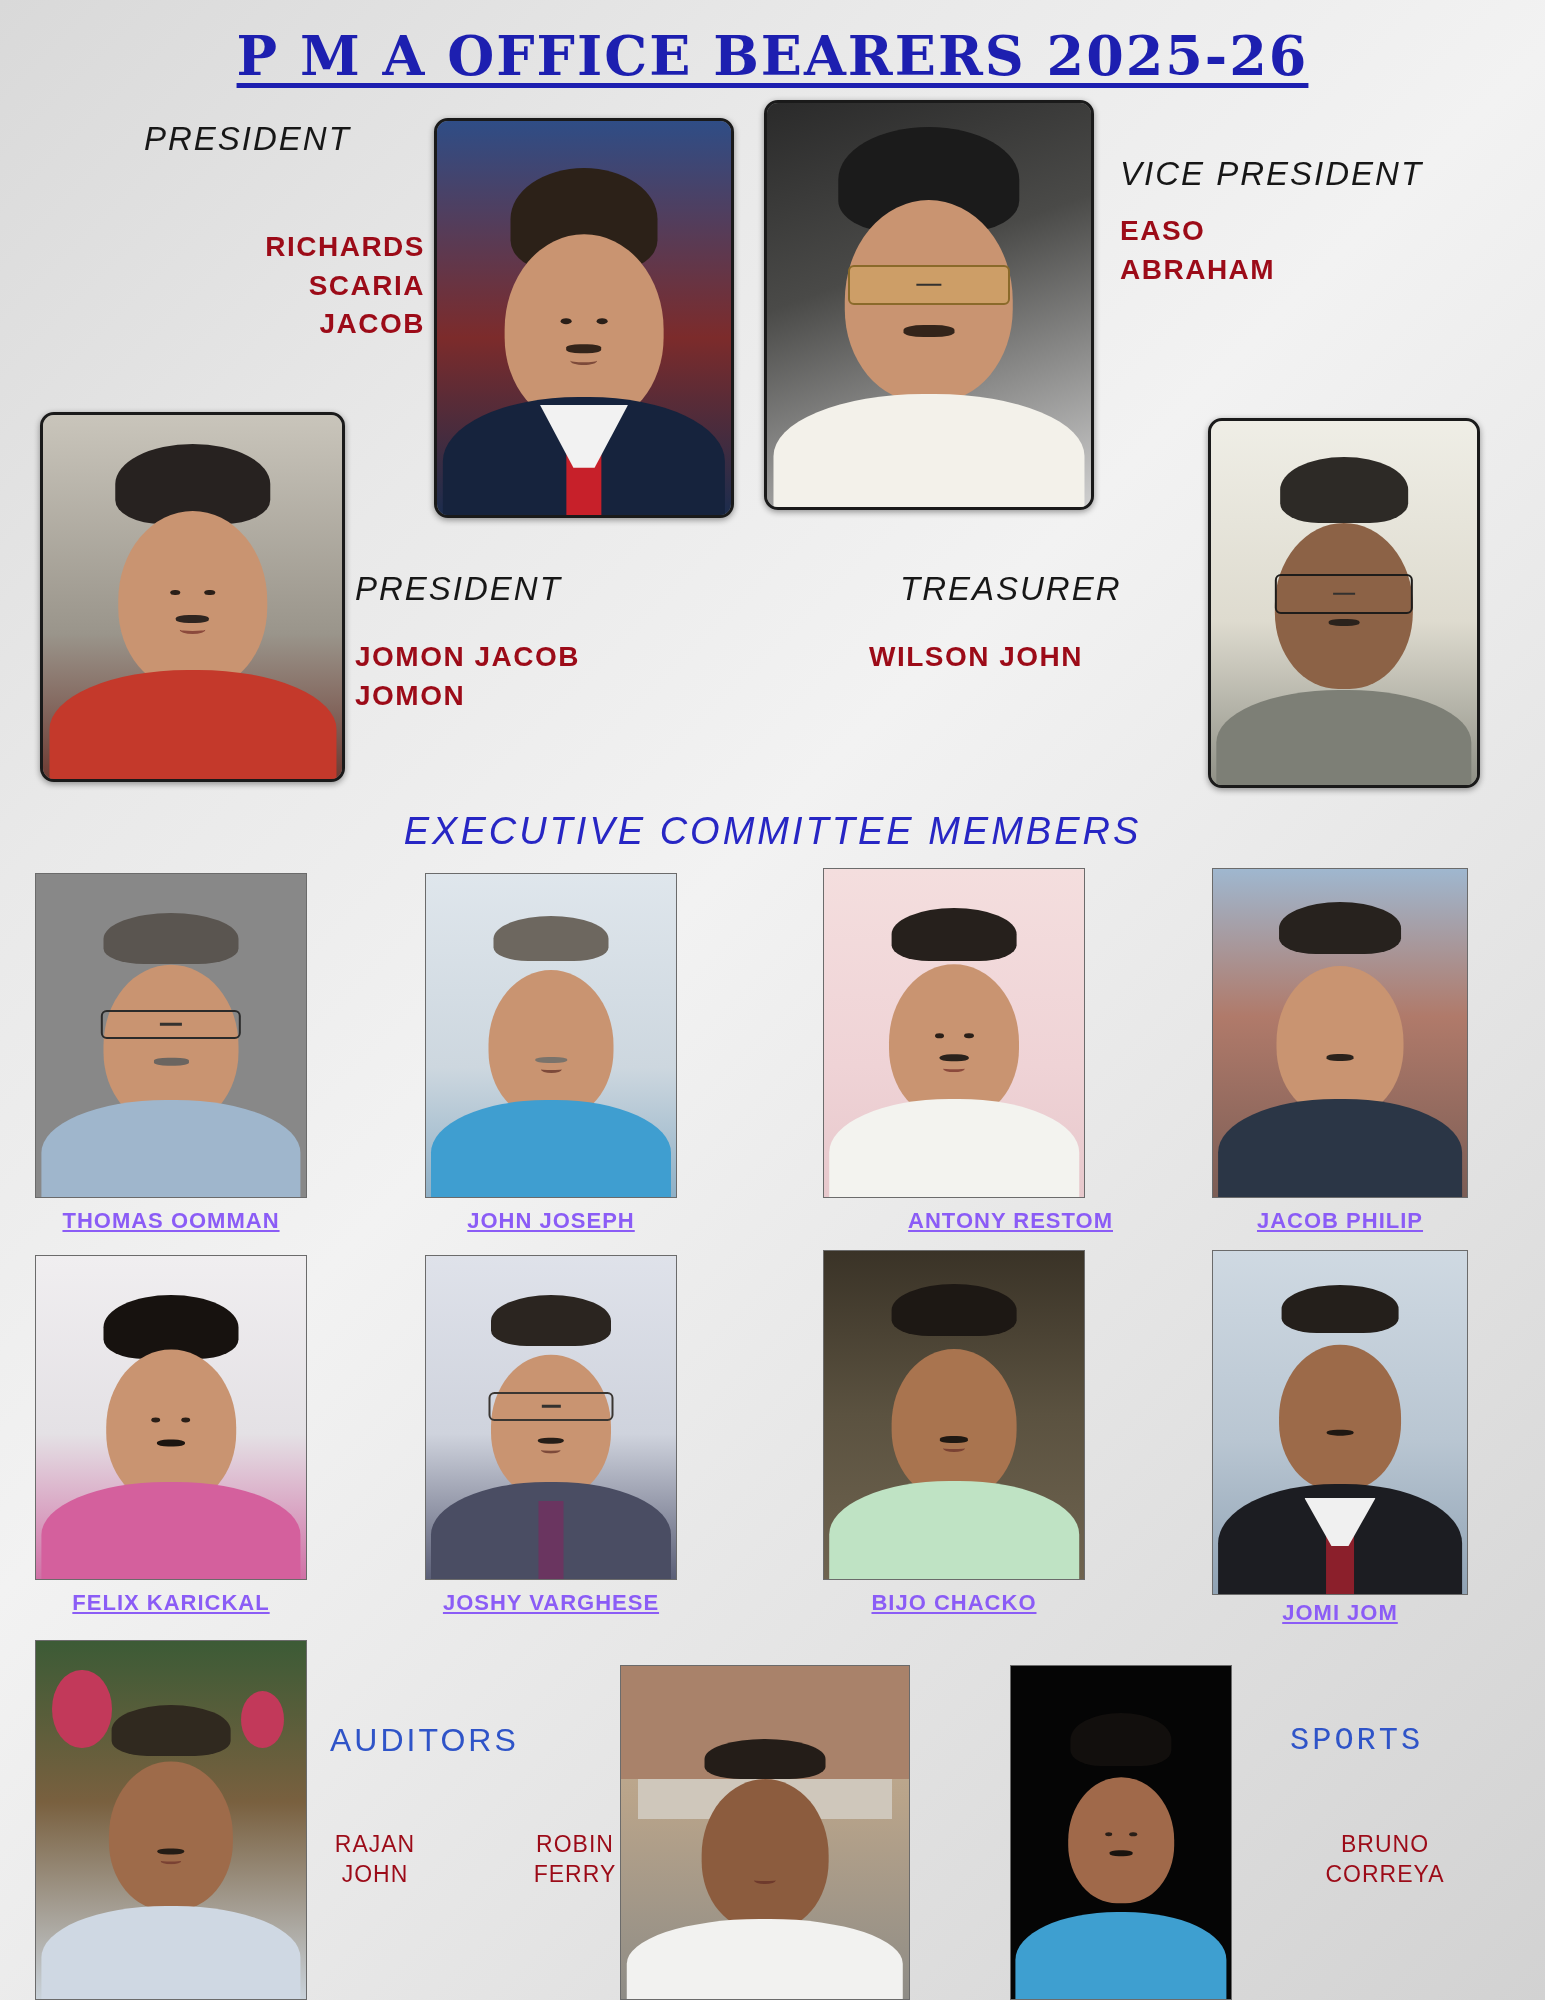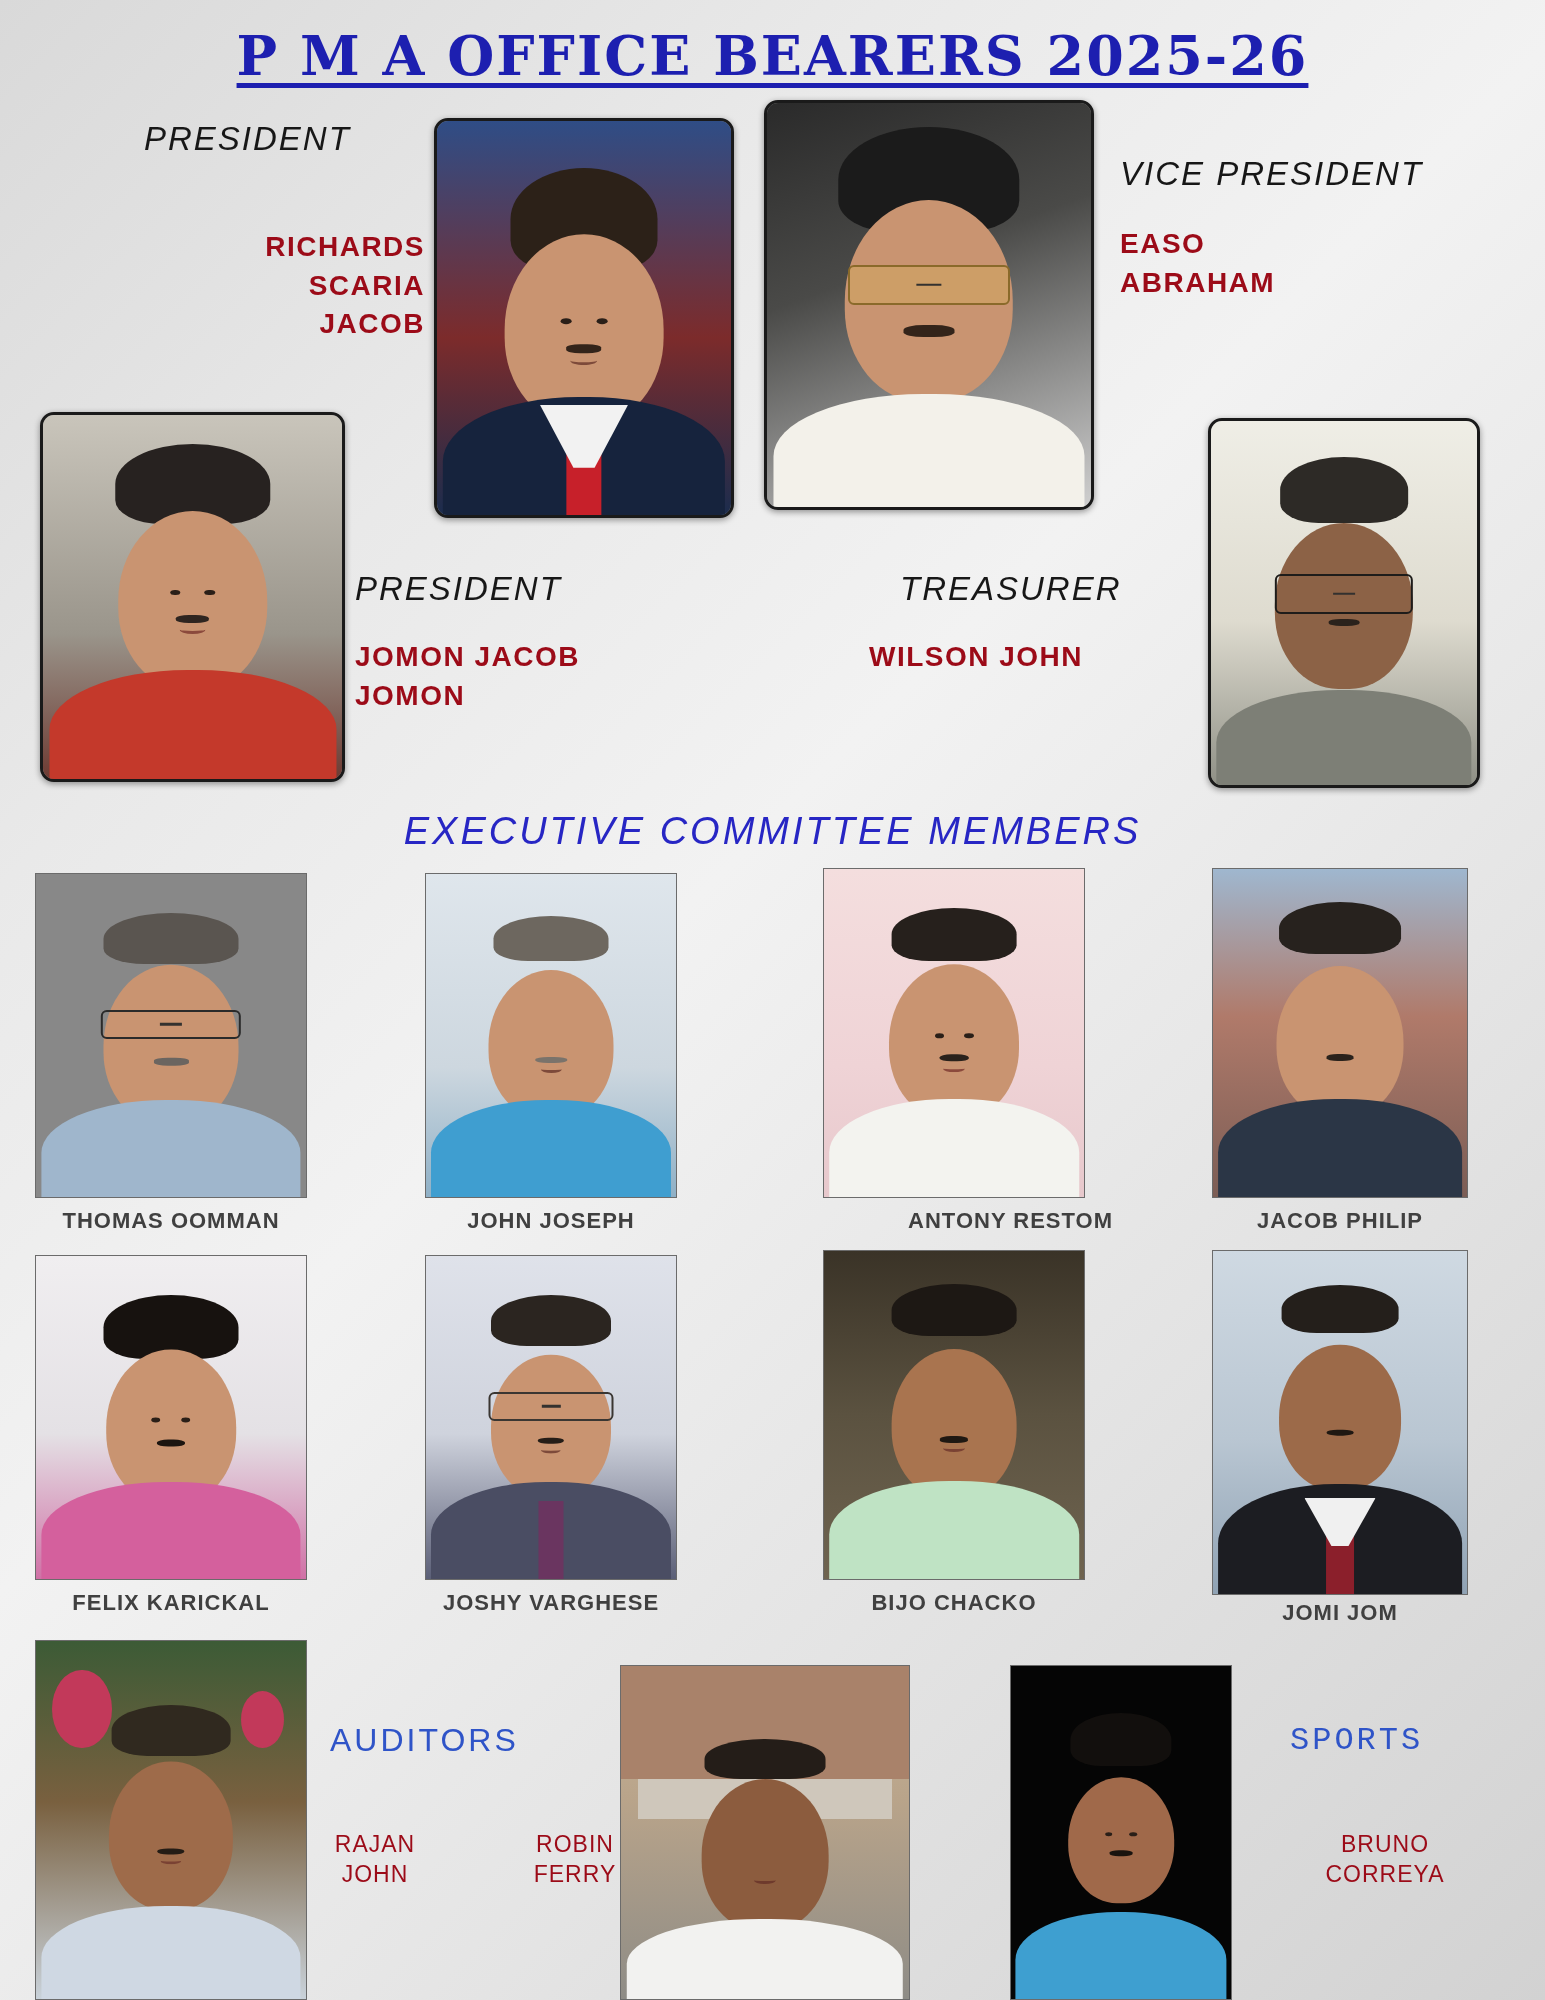--- a/index.html
+++ b/index.html
@@ -103,26 +103,27 @@
   .section-head {
     position: absolute;
     color: #2726c4;
     font-size: 38px;
     letter-spacing: 3px;
     font-style: italic;
     white-space: nowrap;
   }
   .ec-name {
     position: absolute;
-    color: #404040;
+    color: #8b5cf6;
     font-weight: bold;
     font-size: 22px;
     letter-spacing: 1px;
     text-align: center;
     white-space: nowrap;
+    text-decoration: underline;
   }
   .small-name {
     position: absolute;
     color: #9c0b18;
     font-weight: normal;
     font-size: 23px;
     letter-spacing: 1px;
     line-height: 1.3;
     text-align: center;
     white-space: pre-line;
@@ -163,21 +164,21 @@
   <div class="ph-inner" style="background:linear-gradient(160deg,#2a2a2a 0%,#4a4a48 40%,#cfcfcf 100%);">
     <div class="hair" style="top:6%; width:56%; height:26%; background:#1b1b1b;"></div>
     <div class="face" style="top:46%; width:52%;">
       <div class="mous" style="top:62%; width:30%; height:6%;"></div>
     </div>
     <div class="glasses" style="top:40%; width:50%; height:10%; border-color:#8a6a2a; background:rgba(210,170,90,.45);"></div>
     <div class="body" style="background:#f3f1ea; height:32%;"></div>
   </div>
 </div>
 <div class="role" style="left:1120px; top:155px;">VICE PRESIDENT</div>
-<div class="pname" style="left:1120px; top:225px;">EASO
+<div class="pname" style="left:1120px; top:212px;">EASO
 ABRAHAM</div>
 
 <div class="photo rounded" style="left:40px; top:412px; width:305px; height:370px;">
   <div class="ph-inner" style="background:linear-gradient(180deg,#c9c5bb 0%,#9a958b 60%,#6d3b33 100%);">
     <div class="hair" style="top:8%; width:52%; height:22%; background:#272220;"></div>
     <div class="face" style="top:48%; width:50%;">
       <div class="eye l"></div>
         <div class="eye r"></div>
       <div class="mous" style="background:#2e2520;"></div>
       <div class="smile" style="border-bottom-color:#8b4a3c;"></div>

